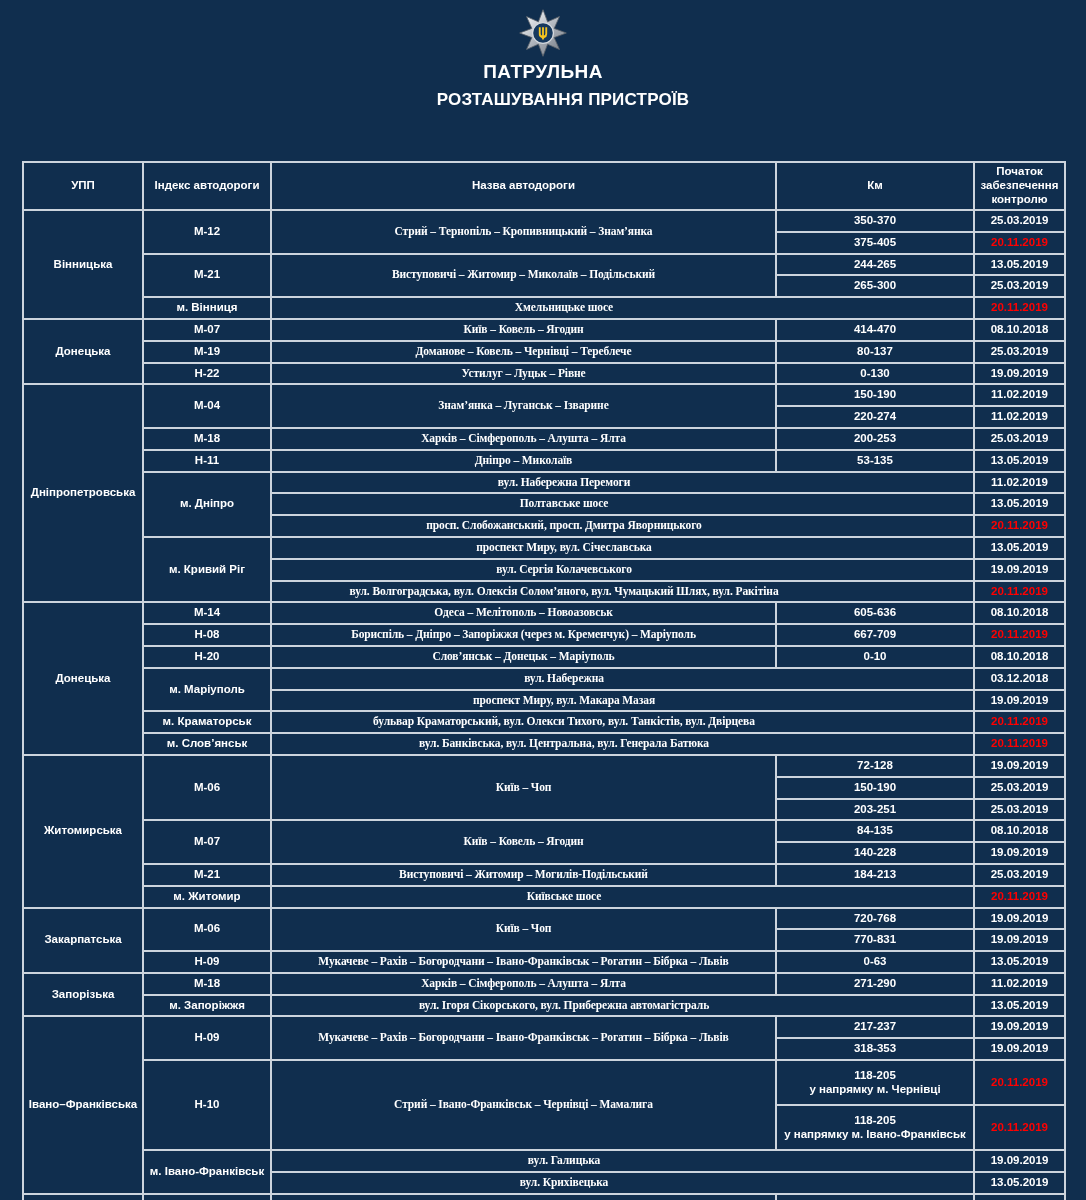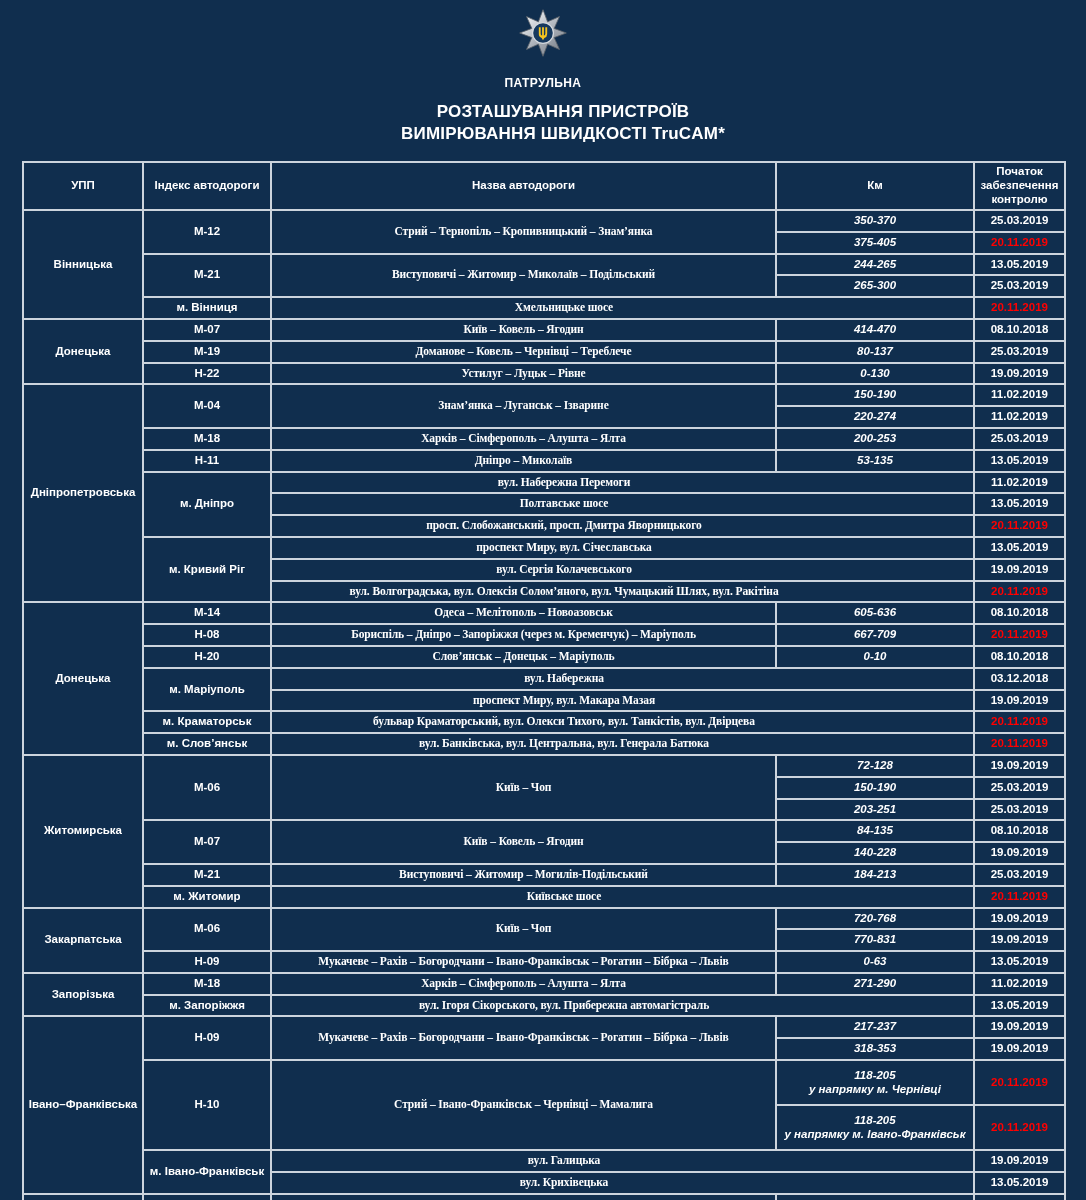--- a/index.html
+++ b/index.html
@@ -7,37 +7,37 @@
     width:1086px;height:1200px;overflow:hidden;
     background:#102e4e;
     font-family:"Liberation Sans",sans-serif;
     -webkit-font-smoothing:antialiased;
   }
   .page-header{
     height:161px;box-sizing:border-box;padding-top:8px;
     text-align:center;color:#ffffff;font-weight:bold;
   }
   .badge-wrap{height:52px;}
-  .org{font-size:12px;line-height:17px;letter-spacing:.4px;margin-top:15px;}
+  .org{font-size:19px;line-height:17px;letter-spacing:.4px;margin-top:3px;}
   .title{font-size:17px;line-height:22px;letter-spacing:.2px;margin-top:9px;margin-left:40px;}
   table.loc{
     border-collapse:collapse;table-layout:fixed;
     width:1042px;margin-left:22px;color:#ffffff;
   }
   th,td{
     border:2px solid #ccd4dd;
     font-size:11.5px;font-weight:bold;
     text-align:center;vertical-align:middle;
     padding:1px 3px;line-height:1.2;
     overflow:visible;
   }
   thead tr{height:48px;}
   tbody tr{height:21.8px;}
   tbody tr.tall{height:45px;}
-  td.km{white-space:pre-line;font-style:italic;}
+  td.km{white-space:pre-line;}
   td.region,td.road-index,td.road-name,td.date{white-space:nowrap;}
   td.road-name{letter-spacing:-.1px;font-family:Liberation Serif, serif;}
   td.merged{padding-right:120px;}
   td.red{color:#ff0000;}
 </style>
 </head>
 <body>
 
 <div class="page-header">
   <div class="badge-wrap">
@@ -52,21 +52,20 @@
       <polygon points="0,-28 5.5,-13.4 19.8,-19.8 13.4,-5.5 28,0 13.4,5.5 19.8,19.8 5.5,13.4 0,28 -5.5,13.4 -19.8,19.8 -13.4,5.5 -28,0 -13.4,-5.5 -19.8,-19.8 -5.5,-13.4" fill="url(#sg)" stroke="#596069" stroke-width="1"></polygon>
       <circle r="12.5" fill="#16395e" stroke="#d6dade" stroke-width="1.5"></circle>
       <path d="M-5,-7 L-2.8,-7 L-2.8,0.8 Q-2.8,2.6 -1.1,3.1 L-1.1,-7 L1.1,-7 L1.1,3.1 Q2.8,2.6 2.8,0.8 L2.8,-7 L5,-7 L5,1.5 Q5,4.8 1.6,5.9 L0,8.6 L-1.6,5.9 Q-5,4.8 -5,1.5 Z" fill="#f6c51e"></path>
     </svg>
   </div>
   <div class="org">
     <div>ПАТРУЛЬНА</div>
   </div>
   <div class="title">
     <div>РОЗТАШУВАННЯ ПРИСТРОЇВ</div>
-    <div>ВИМІРЮВАННЯ ШВИДКОСТІ TruCAM*</div>
   </div>
 </div>
 
 <table class="loc">
   <colgroup>
     <col style="width:120px">
       <col style="width:128px">
       <col style="width:505px">
       <col style="width:198px">
       <col style="width:91px">

